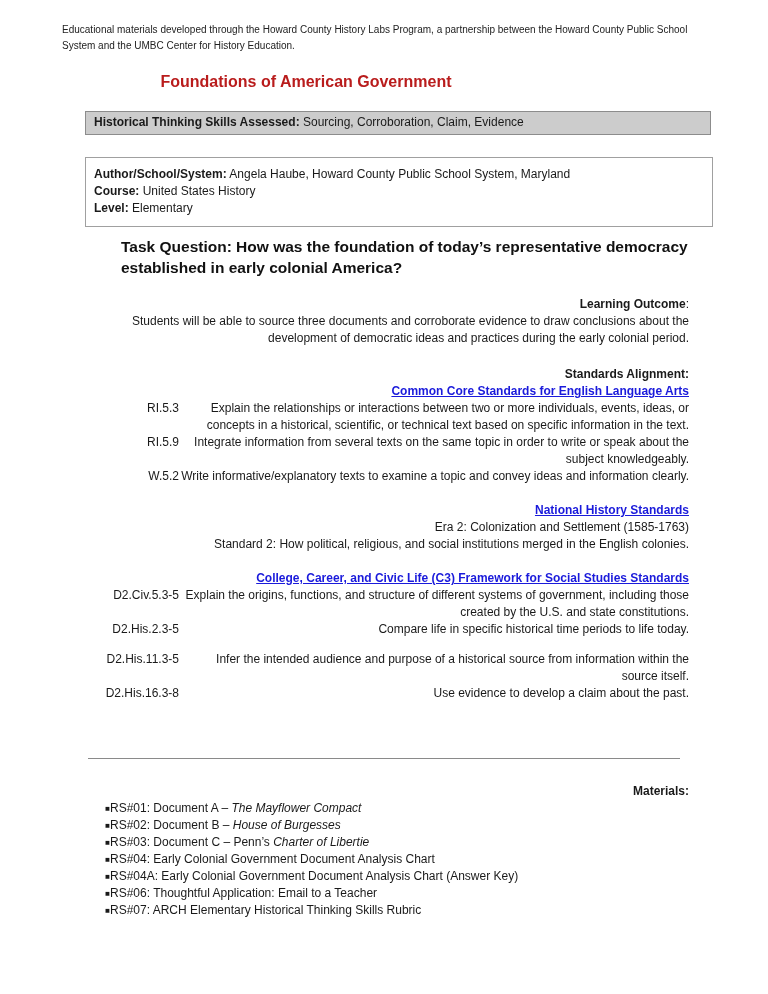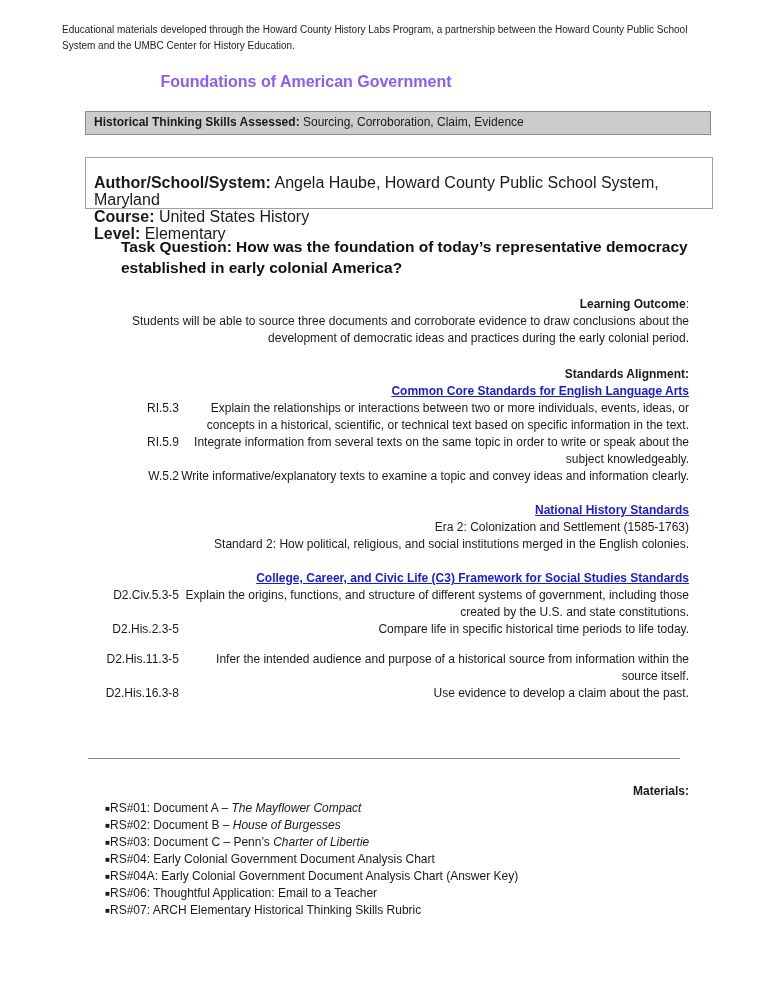--- a/index.html
+++ b/index.html
@@ -7,31 +7,31 @@
       width: 768px; height: 994px; position: relative; overflow: hidden;
       font-family: "Liberation Sans", sans-serif; color: #1a1a1a;
     }
     .page { position: absolute; left: 0; top: 0; width: 768px; height: 994px; border-radius: 31px; }
     .header-note {
       position: absolute; left: 62px; top: 22px; width: 640px;
       font-size: 10px; line-height: 16px; color: #222;
     }
     .doc-title {
       position: absolute; left: 0; top: 73px; width: 612px; text-align: center;
-      font-size: 16px; font-weight: bold; color: #8b5cf6;
+      font-size: 16px; font-weight: bold; color: #b91c1c;
     }
     .skills-box {
       position: absolute; left: 85px; top: 111px; width: 626px; height: 24px;
       background: #cccccc; border: 1.5px solid #8c8c8c; box-sizing: border-box;
       font-size: 12px; line-height: 21px; padding-left: 8px;
     }
     .info-box {
-      position: absolute; left: 85px; top: 157px; width: 628px; height: 52px;
+      position: absolute; left: 85px; top: 157px; width: 628px; height: 70px;
       background: #fff; border: 1.5px solid #a0a0a0; box-sizing: border-box;
-      font-size: 16px; line-height: 17px; padding: 16px 8px;
+      font-size: 12px; line-height: 17px; padding: 8px 8px;
     }
     .b { font-weight: bold; }
     .task-question {
       position: absolute; left: 89px; top: 236px; width: 600px;
       font-size: 15.5px; line-height: 21px; font-weight: bold; color: #111; margin-left: 32px;
     }
     .section { position: absolute; left: 89px; width: 600px; font-size: 12px; line-height: 17px; text-align: right; }
     .sec-heading { font-weight: bold; }
     .link { color: #1a1adb; text-decoration: underline; font-weight: bold; margin-top: 15px; }
     .std-row { display: flex; }

